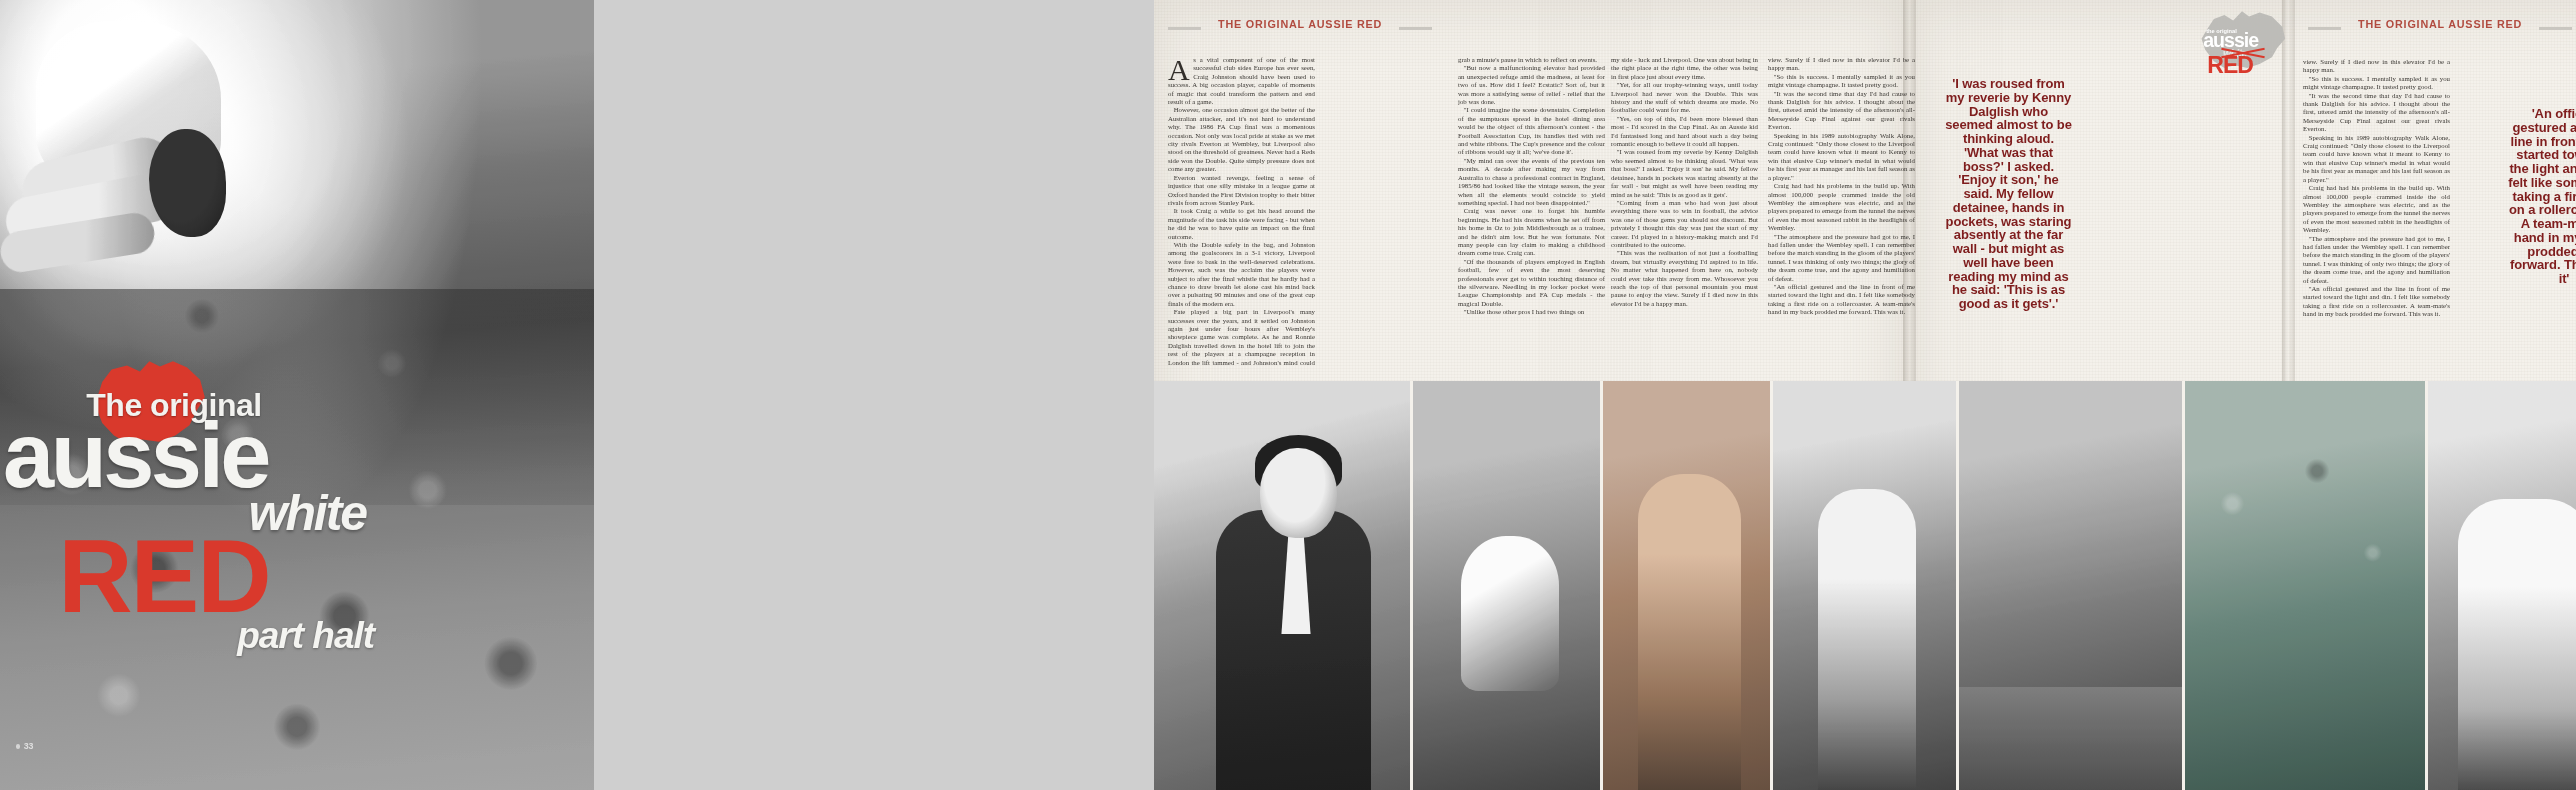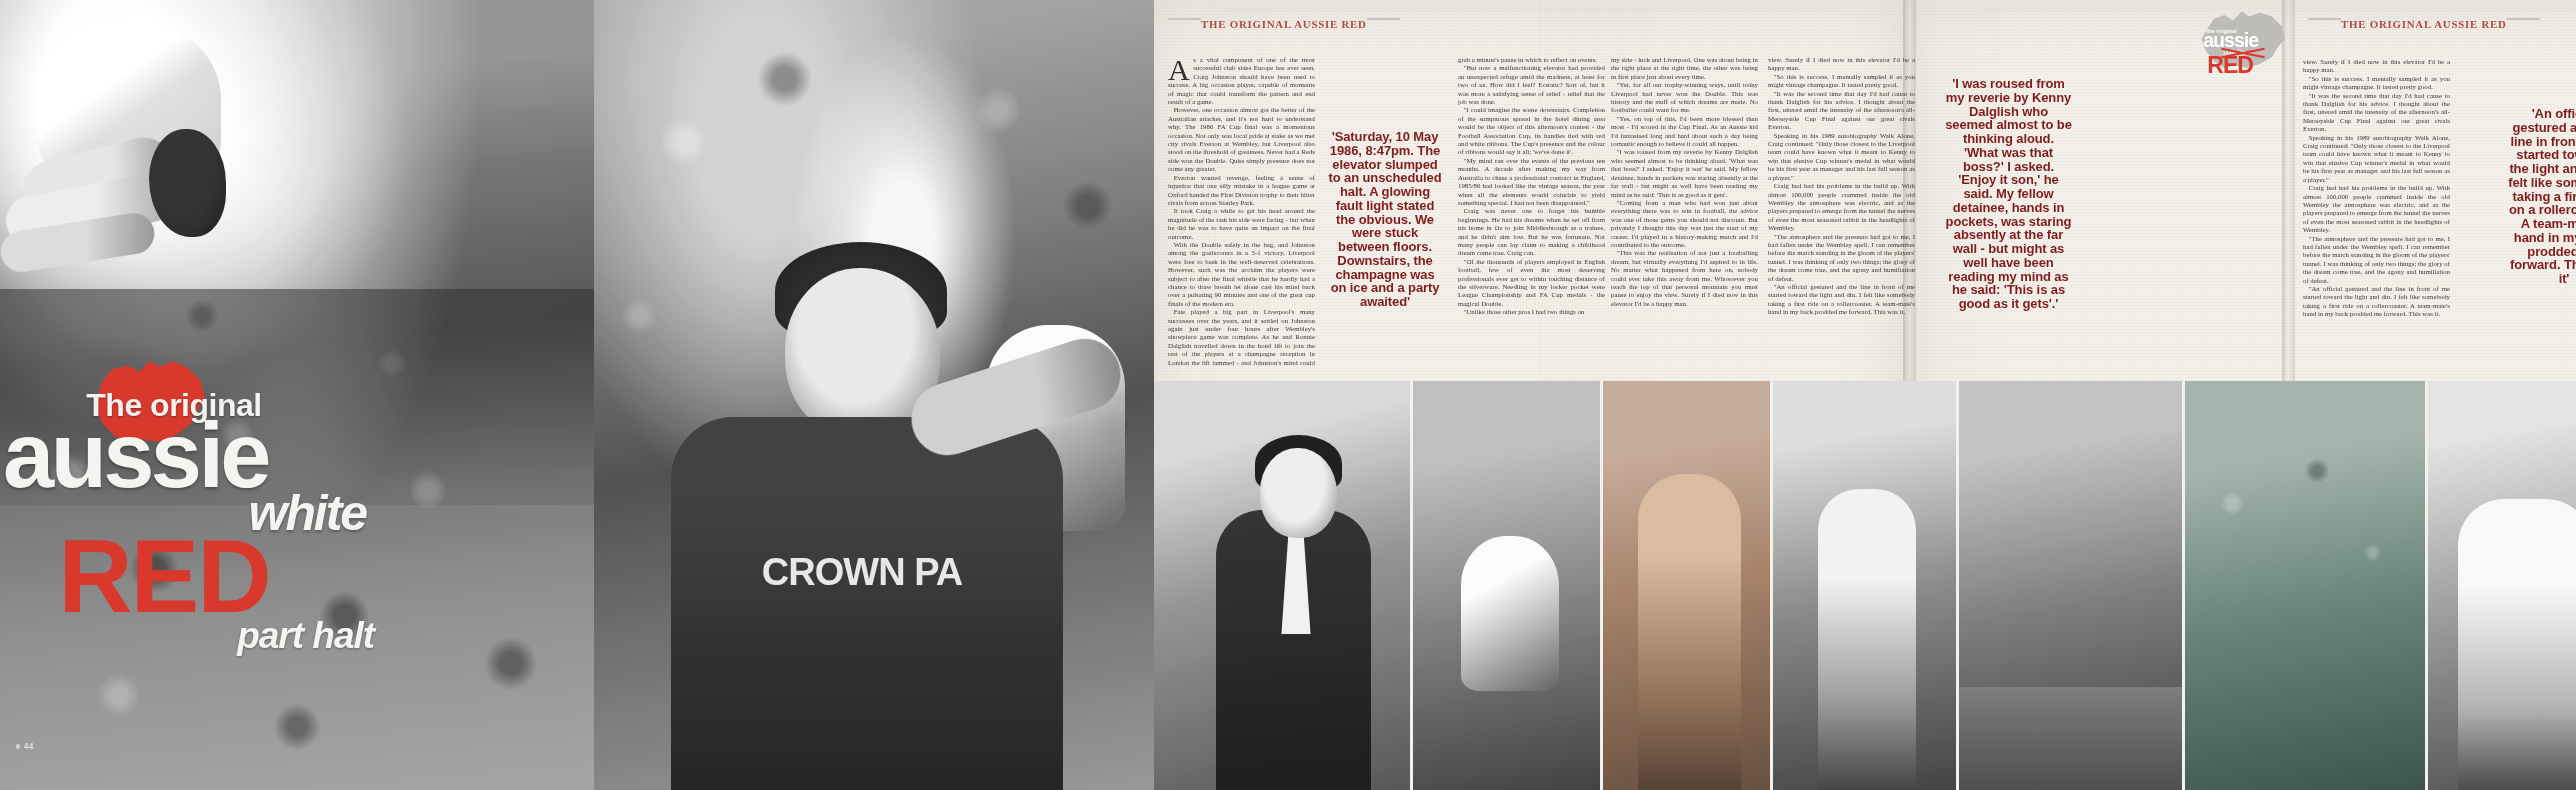--- a/index.html
+++ b/index.html
@@ -201,24 +201,23 @@
   .gutter{
     position:absolute; top:0; width:13.4px; height:790px;
     background:linear-gradient(90deg, rgba(120,112,100,.30), rgba(255,255,255,0) 45%, rgba(120,112,100,.22));
     pointer-events:none;
   }
   #gutterA{ left:1903px; }
   #gutterB{ left:2282px; }
 
   
   .runhead{
-    position:absolute; top:17.5px; display:flex; align-items:flex-start; gap:0;
+    position:absolute; top:17.5px; display:flex; align-items:flex-end; gap:17px;
     font-size:10.8px; font-weight:700; color:#b14b3f; letter-spacing:0.8px;
     white-space:nowrap;
-    font-family:Liberation Serif, serif;
   }
   .runhead .rule{ display:block; width:33px; height:2.1px; background:#c9c6c0; }
 
   
   .col{
     position:absolute;
     font-family:"Liberation Serif", serif;
     font-size:6.8px; line-height:8.4px; color:#3a3733;
     text-align:justify; hyphens:auto; overflow:hidden;
   }
@@ -333,32 +332,23 @@
     <div class="mh-the">The original</div>
     <div class="mh-aussie">aussie</div>
     <div class="mh-whitewrap">
       <span class="mh-white">white</span>
     </div>
     <div class="mh-red">RED</div>
     <div class="mh-part">part halt</div>
   </div>
 
   <div class="folio" style="left:15.5px; top:741px;">
-    <span class="dot"></span><span>44</span>
-  </div>
-
-  <div class="photo bw" id="photo2">
-    <div class="crowdtex"></div>
-    <div class="cup"></div>
-    <div class="hair"></div>
-    <div class="head"></div>
-    <div class="jersey"></div>
-    <div class="arm"></div>
-    <div class="sponsor">CROWN PA</div>
-  </div>
+    <span class="dot"></span><span>33</span>
+  </div>
+
 
   <div class="page" id="pageMid"></div>
   <div class="page" id="pageRight"></div>
   <div class="gutter" id="gutterA"></div>
   <div class="gutter" id="gutterB"></div>
 
   <div class="runhead" style="left:1168px;">
     <span class="rule"></span>
     <span>THE ORIGINAL AUSSIE RED</span>
     <span class="rule"></span>
@@ -432,21 +422,20 @@
         <p>view. Surely if I died now in this elevator I'd be a happy man.</p>
         <p>"So this is success. I mentally sampled it as you might vintage champagne. It tasted pretty good.</p>
         <p>"It was the second time that day I'd had cause to thank Dalglish for his advice. I thought about the first, uttered amid the intensity of the afternoon's all-Merseyside Cup Final against our great rivals Everton.</p>
         <p>Speaking in his 1989 autobiography Walk Alone, Craig continued: "Only those closest to the Liverpool team could have known what it meant to Kenny to win that elusive Cup winner's medal in what would be his first year as manager and his last full season as a player."</p>
         <p>Craig had had his problems in the build up. With almost 100,000 people crammed inside the old Wembley the atmosphere was electric, and as the players prepared to emerge from the tunnel the nerves of even the most seasoned rabbit in the headlights of Wembley.</p>
         <p>"The atmosphere and the pressure had got to me, I had fallen under the Wembley spell. I can remember before the match standing in the gloom of the players' tunnel. I was thinking of only two things; the glory of the dream come true, and the agony and humiliation of defeat.</p>
         <p>"An official gestured and the line in front of me started toward the light and din. I felt like somebody taking a first ride on a rollercoaster. A team-mate's hand in my back prodded me forward. This was it.</p>
       </div>
   </div>
 
-  <div class="pull" id="pull1">'Saturday, 10 May 1986, 8:47pm. The elevator slumped to an unscheduled halt. A glowing fault light stated the obvious. We were stuck between floors. Downstairs, the champagne was on ice and a party awaited'</div>
   <div class="pull" id="pull2">'I was roused from my reverie by Kenny Dalglish who seemed almost to be thinking aloud. 'What was that boss?' I asked. 'Enjoy it son,' he said. My fellow detainee, hands in pockets, was staring absently at the far wall - but might as well have been reading my mind as he said: 'This is as good as it gets'.'</div>
   <div class="pull" id="pull3">'An official gestured and the line in front of me started towards the light and din. I felt like somebody taking a first ride on a rollercoaster. A team-mate's hand in my back prodded me forward. This was it'</div>
 
   <div class="photo bw strip" id="sp1">
     <div class="suit"></div>
     <div class="shirt"></div>
     <div class="hair"></div>
     <div class="face"></div>
   </div>
   <div class="photo bw strip" id="sp2">

